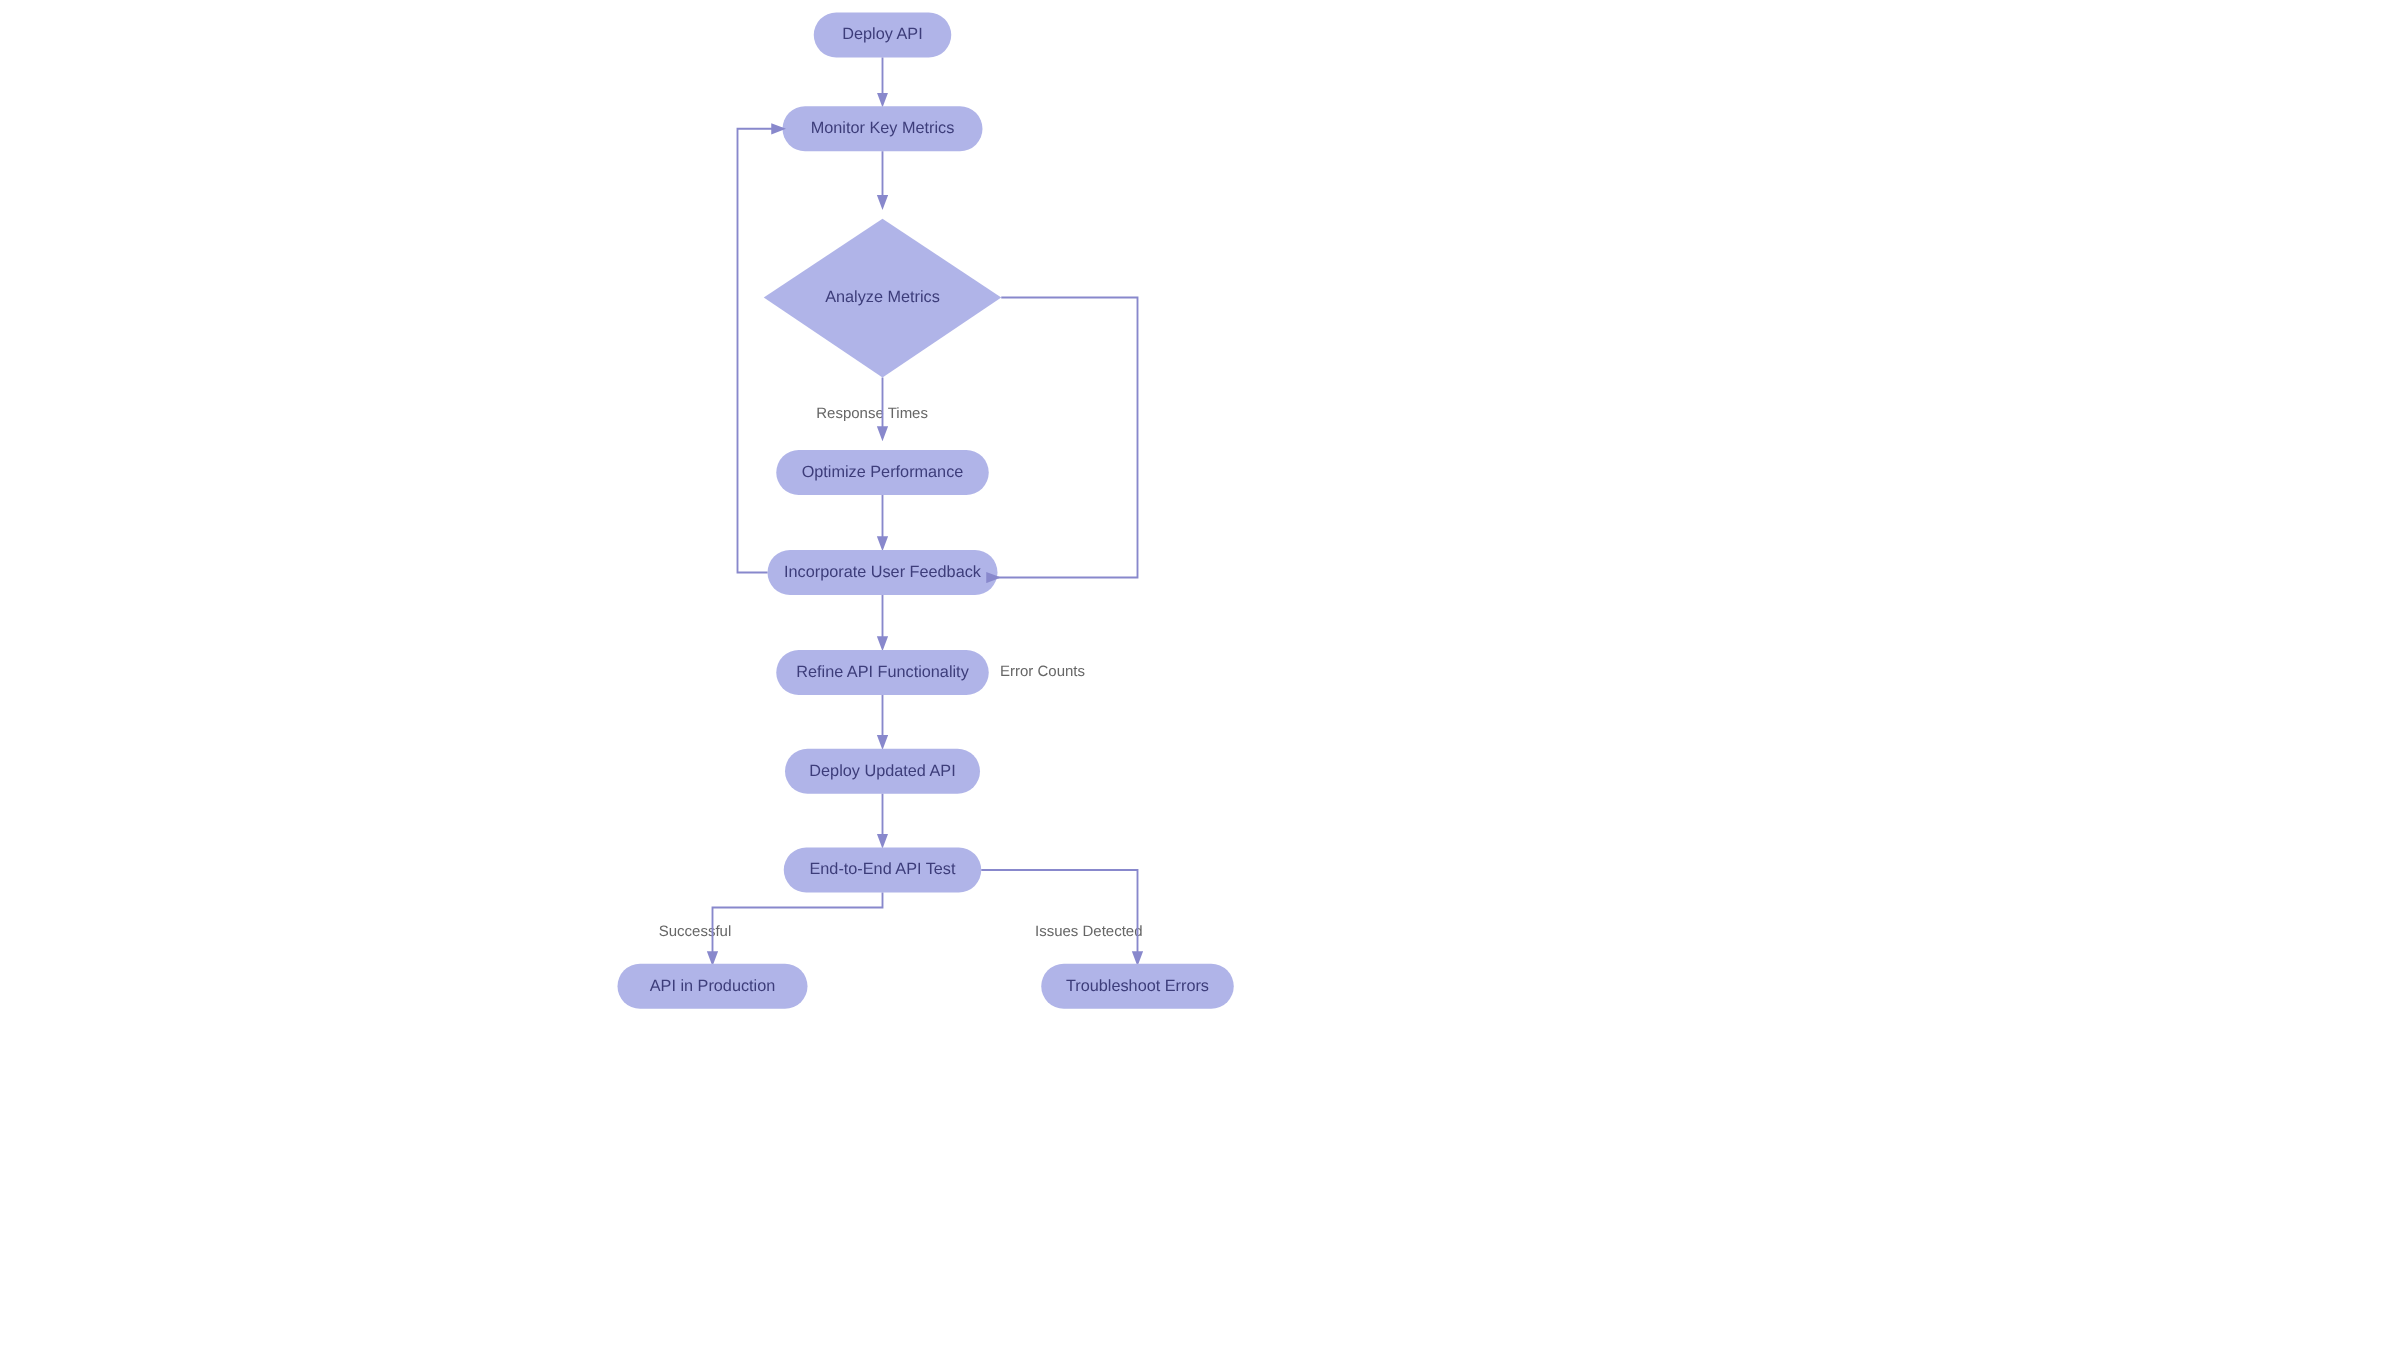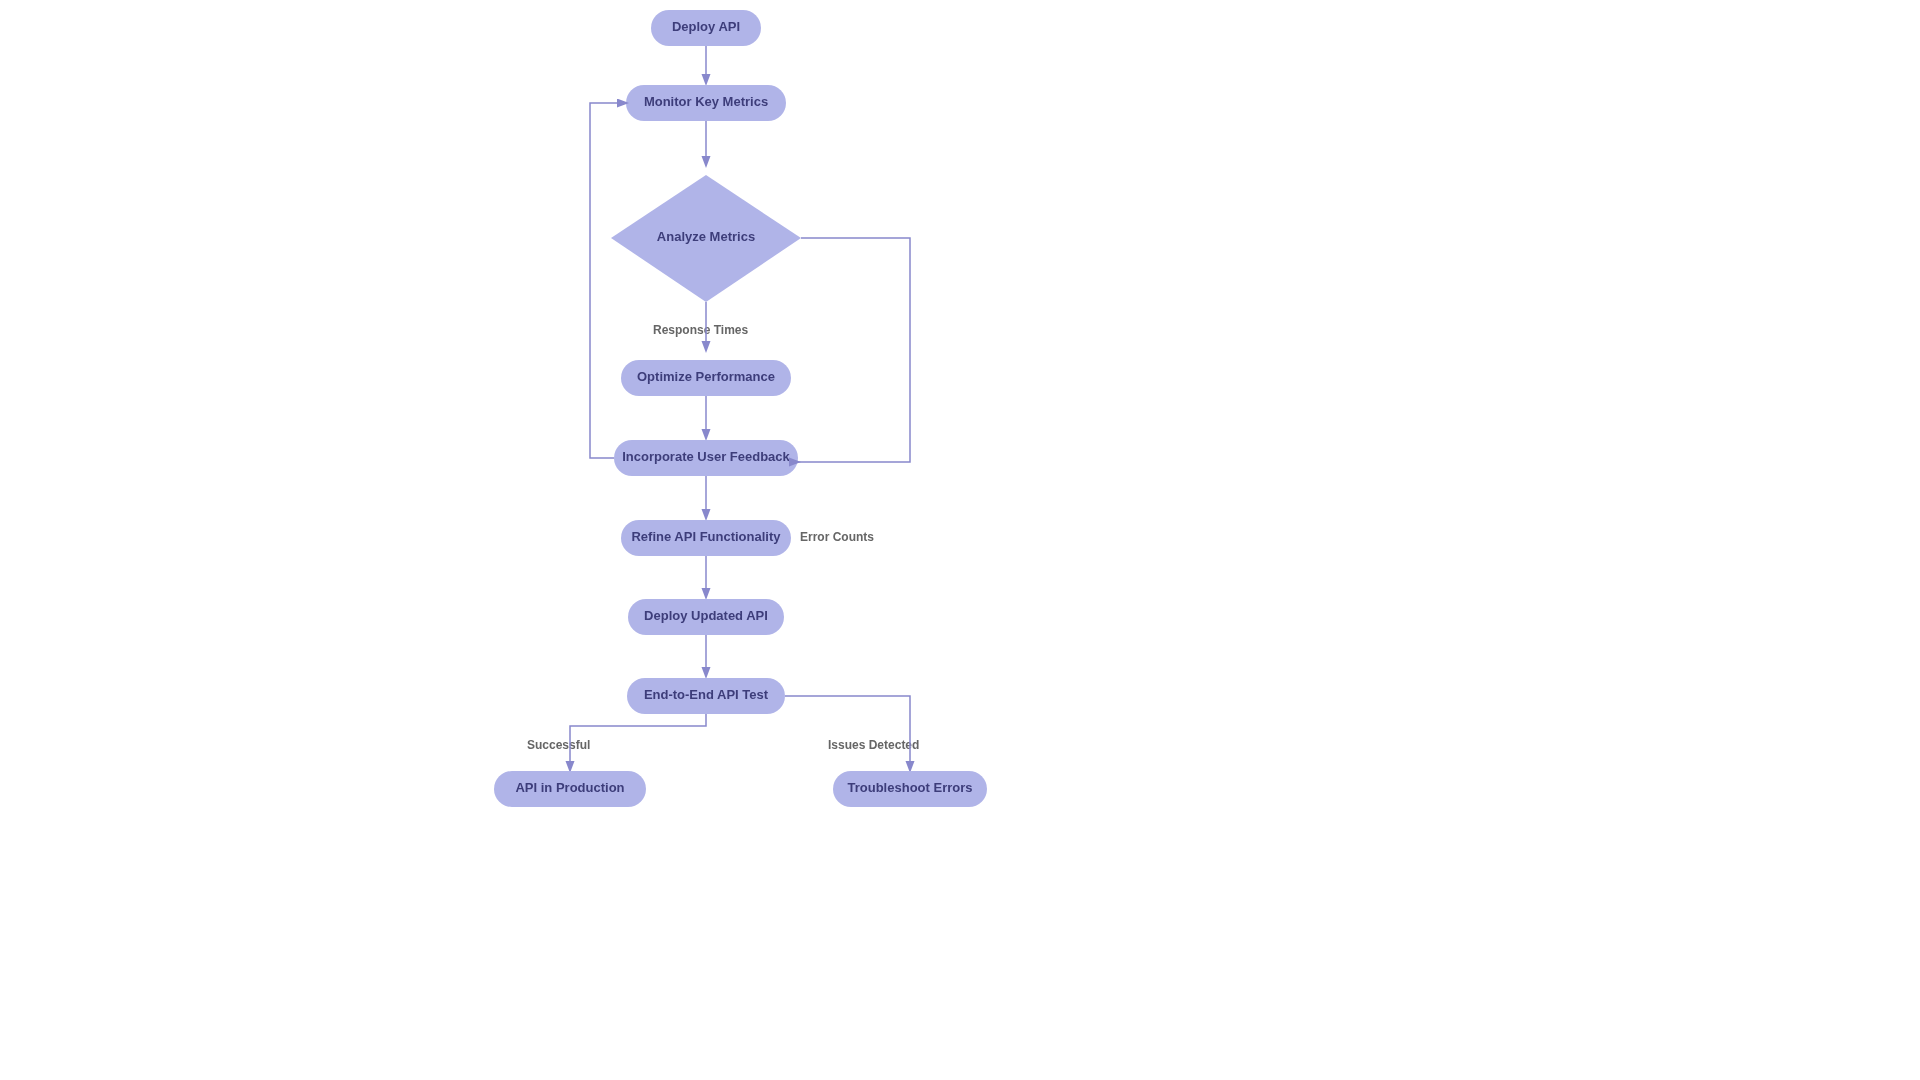--- a/index.html
+++ b/index.html
@@ -9,21 +9,20 @@
       width: 1920px;
       height: 1080px;
       overflow: hidden;
       position: relative;
     }
     .flowchart-container {
       position: absolute;
       top: 0; left: 0;
       width: 1732px;
       height: 1080px;
-      font-weight: bold;
     }
     svg {
       width: 1920px;
       height: 1080px;
     }
     .node-text {
       font-family: Arial, sans-serif;
       font-size: 13px;
       fill: #3d3d7a;
       text-anchor: middle;

